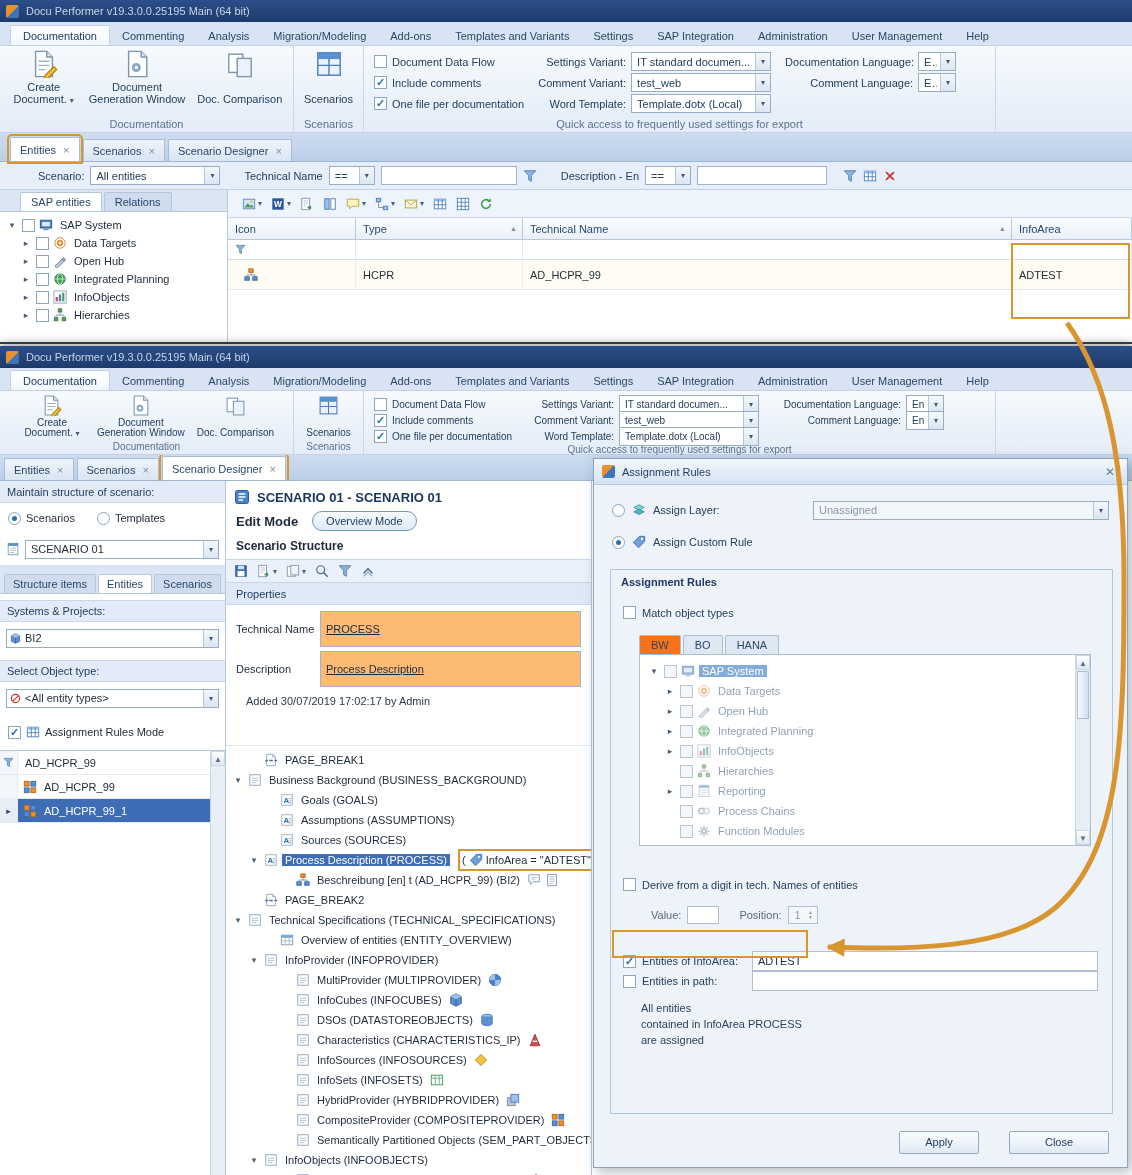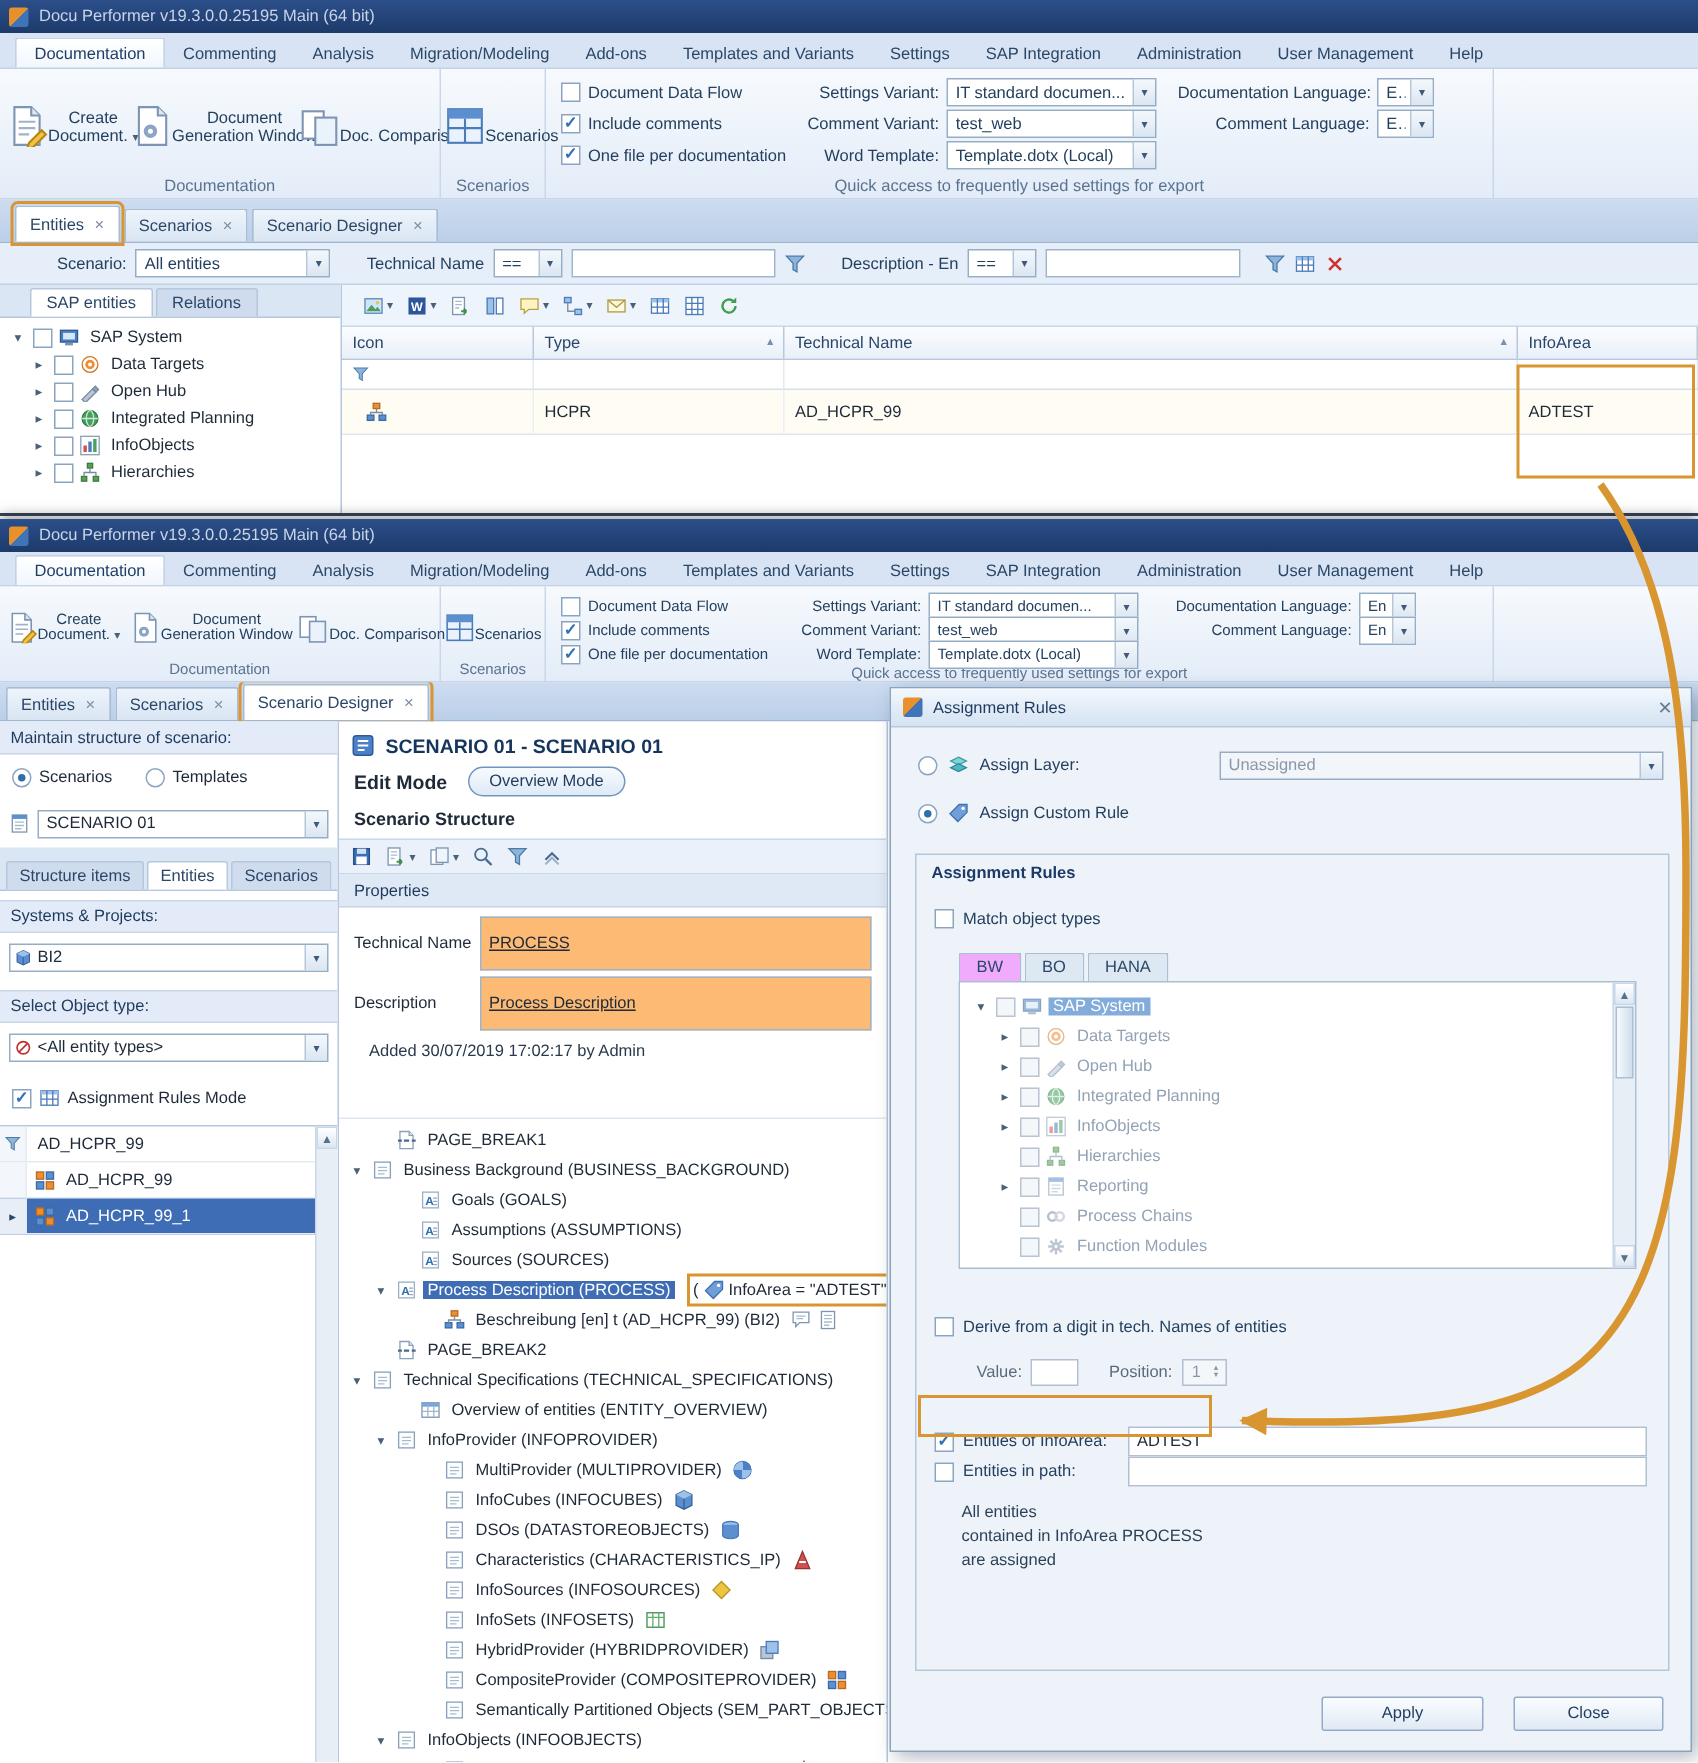--- a/index.html
+++ b/index.html
@@ -18,21 +18,21 @@
 .rtab.active{background:linear-gradient(#ffffff,#f2f7fd);border:1px solid #c2d2e8;border-bottom:none;border-radius:2px 2px 0 0;color:#1d3e66;}
 
 
 .ribbon{position:relative;background:linear-gradient(#f7fafd,#e3ecf8);border-bottom:1px solid #c4d3e6;display:flex;}
 .win-top .ribbon{height:87px;}
 .win-bottom .ribbon{height:64px;}
 .rgroup{display:flex;flex-direction:column;border-right:1px solid #c9d7e9;height:100%;}
 .rgbody{display:flex;justify-content:center;gap:4px;flex:1;padding-top:2px;}
 .rglabel{height:15px;text-align:center;color:#5a7390;font-size:11px;line-height:14px;}
 .win-bottom .rglabel{font-size:10px;height:13px;line-height:12px;}
-.bigbtn{min-width:74px;padding:2px 4px 0;display:flex;flex-direction:row;align-items:center;cursor:default;}
+.bigbtn{min-width:74px;padding:2px 4px 0;display:flex;flex-direction:column;align-items:center;cursor:default;}
 .bicon{width:28px;height:28px;flex:none;}
 .win-bottom .bicon{width:21px;height:21px;}
 .blab{font-size:11px;line-height:12px;text-align:center;color:#24405f;margin-top:3px;white-space:nowrap;}
 .win-bottom .blab{font-size:10px;line-height:10px;margin-top:2px;}
 .rq{justify-content:flex-start;padding-left:10px;gap:14px;}
 .rb-checks,.rb-selects,.rb-langs{display:flex;flex-direction:column;padding-top:3px;}
 .cbrow2,.selrow{display:flex;align-items:center;gap:5px;height:21px;color:#24405f;white-space:nowrap;}
 .win-bottom .cbrow2,.win-bottom .selrow{height:16px;font-size:10px;}
 .slab{width:88px;text-align:right;}
 .slab2{width:128px;}
@@ -137,42 +137,42 @@
 .dlg-title{height:26px;background:linear-gradient(#f3f8fd,#d4e2f2);border-bottom:1px solid #b7c9dd;display:flex;align-items:center;gap:7px;padding:0 8px;color:#1e3a5f;}
 .dlg-close{margin-left:auto;color:#6a7c92;width:18px;text-align:center;font-size:12px;}
 .dlg-row{position:absolute;left:18px;right:18px;height:22px;display:flex;align-items:center;gap:7px;color:#24405f;}
 .dlg-row .spacer{flex:1;}
 .w355{width:296px;flex:none;text-align:center;}
 .gbox{position:absolute;left:16px;top:110px;width:503px;height:545px;border:1px solid #b3c7da;background:#eef3fa;}
 .gb-title{position:absolute;left:10px;top:6px;font-weight:bold;color:#1c3a66;}
 .gb-match{position:absolute;left:12px;top:36px;display:flex;gap:6px;align-items:center;color:#24405f;}
 .gb-tabs{position:absolute;left:28px;top:60px;display:flex;align-items:flex-end;height:24px;}
 .gtab{padding:3px 11px;border:1px solid #aabfd4;border-bottom:none;background:#dde8f3;color:#2a4768;border-radius:2px 2px 0 0;margin-right:2px;}
-.gtab.active{background:#f0abfc;}
+.gtab.active{background:#f97316;}
 .gb-treebox{position:absolute;left:28px;top:84px;width:452px;height:192px;background:#fff;border:1px solid #aabfd4;overflow:hidden;padding-top:6px;}
 .gb-treebox .trow{height:20px;margin-right:15px;}
 .dis{color:#93a2b4;}
 .dis .cb{border-color:#b9c4d0;background:#f4f7fa;}
 .dis .ic{opacity:.55;}
 .dis .tsel{background:#84acda;color:#fff;}
 .gb-scroll{position:absolute;right:0;top:0;bottom:0;width:15px;background:#e8eef6;border-left:1px solid #c9d7e9;display:flex;flex-direction:column;}
 .gb-thumb{height:48px;margin:1px;background:linear-gradient(90deg,#f6fafd,#cfdeee);border:1px solid #aabfd4;}
 .sb-bottom{margin-top:auto;}
 .gb-derive{position:absolute;left:12px;top:308px;display:flex;gap:6px;align-items:center;color:#24405f;}
 .gb-valrow{position:absolute;left:40px;top:336px;display:flex;gap:6px;align-items:center;color:#5a6a7c;}
 .inp-small{width:32px;height:18px;border:1px solid #b0c0d2;background:#fff;font:inherit;padding:0 3px;}
 .spin{width:30px;height:18px;border:1px solid #b0c0d2;background:#f4f7fa;color:#8a97a8;display:flex;align-items:center;padding-left:6px;position:relative;}
 .spin-a{position:absolute;right:1px;top:0;bottom:0;width:10px;display:flex;flex-direction:column;justify-content:center;font-size:5px;color:#8a97a8;line-height:5px;text-align:center;}
 .gb-inforow,.gb-pathrow{position:absolute;left:12px;right:14px;height:22px;display:flex;gap:6px;align-items:center;color:#24405f;}
 .gb-inforow{top:380px;} .gb-pathrow{top:400px;}
 .ilab{width:104px;flex:none;}
 .iinput{flex:1;height:20px;border:1px solid #b0c0d2;background:#fff;font:inherit;padding:0 5px;color:#1e2a38;}
 .gb-summary{position:absolute;left:30px;top:430px;color:#2c4258;line-height:16px;}
 .dlg-btn{position:absolute;top:672px;height:23px;border:1px solid #93abc6;border-radius:2px;background:linear-gradient(#fbfdff,#dfe9f4);color:#1e3a5f;text-align:center;line-height:21px;}
-.btn-apply{left:287px;width:108px;}
+.btn-apply{left:305px;width:80px;}
 .btn-close{left:415px;width:100px;}
 
 
 .obox{position:absolute;border:2px solid #d9952f;z-index:50;pointer-events:none;}
 #arrow-overlay{position:absolute;left:0;top:0;width:1132px;height:1175px;z-index:55;pointer-events:none;}
 </style>
 </head>
 <body>
 
 <svg width="0" height="0" style="position:absolute" aria-hidden="true">

